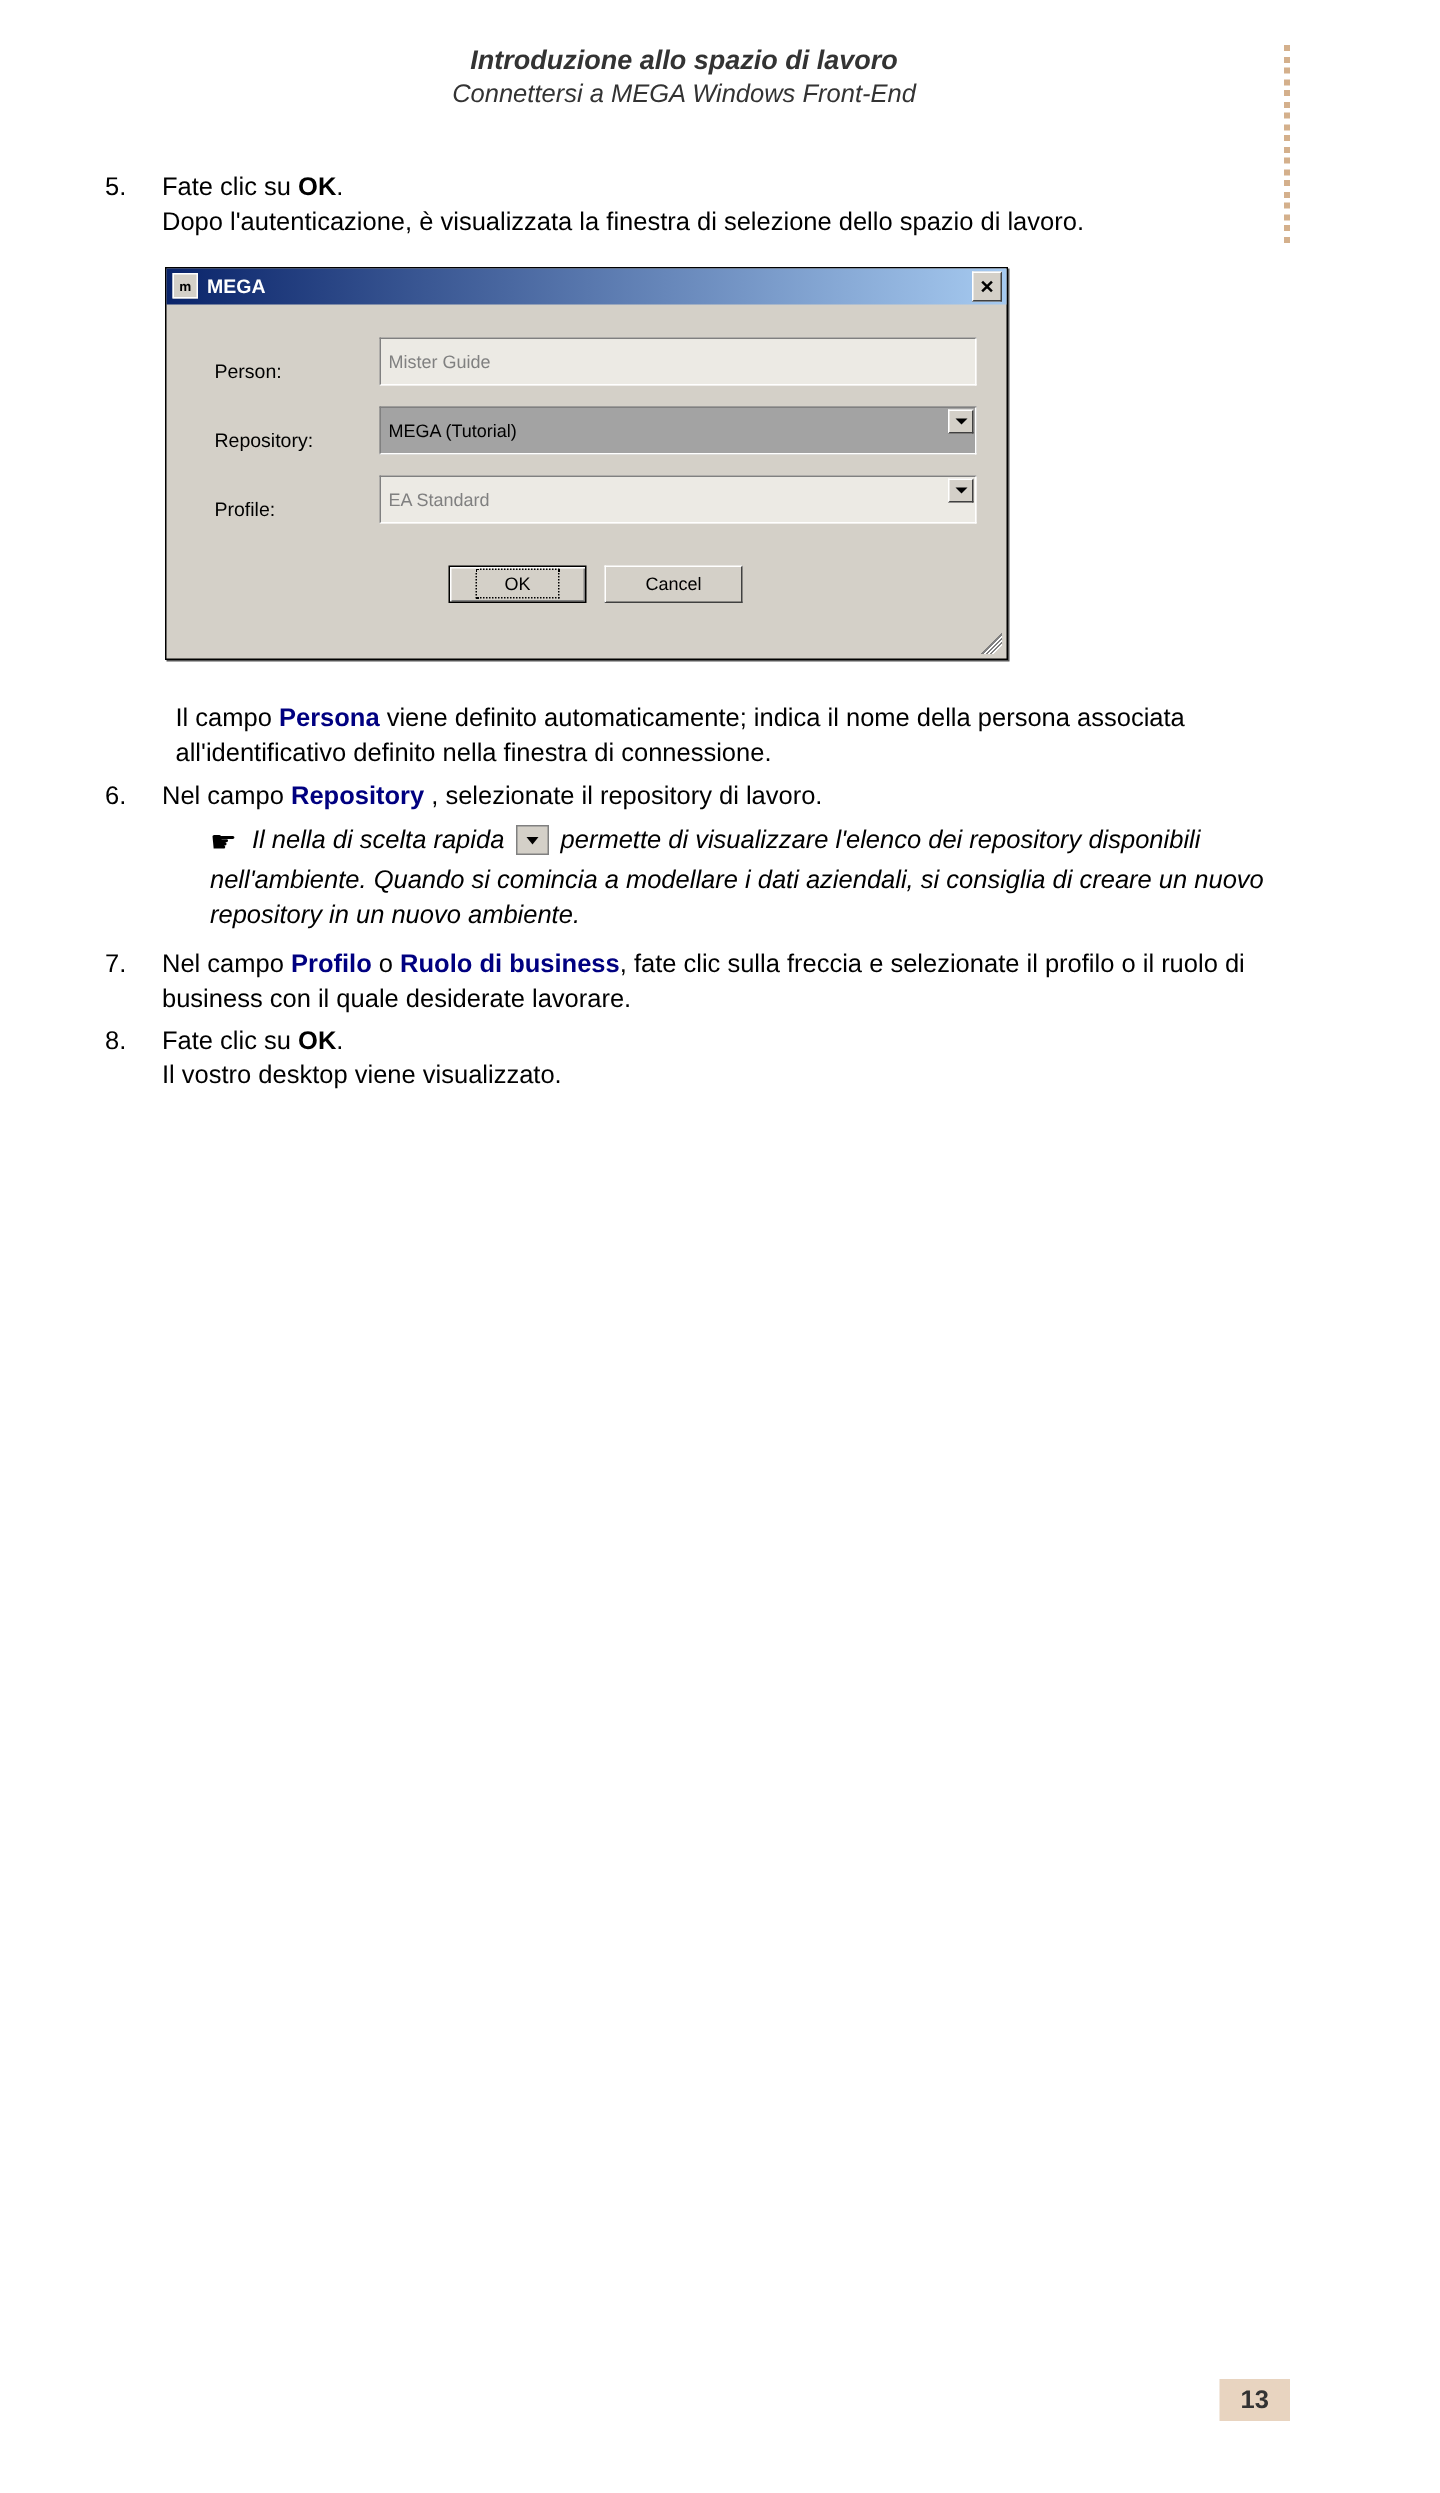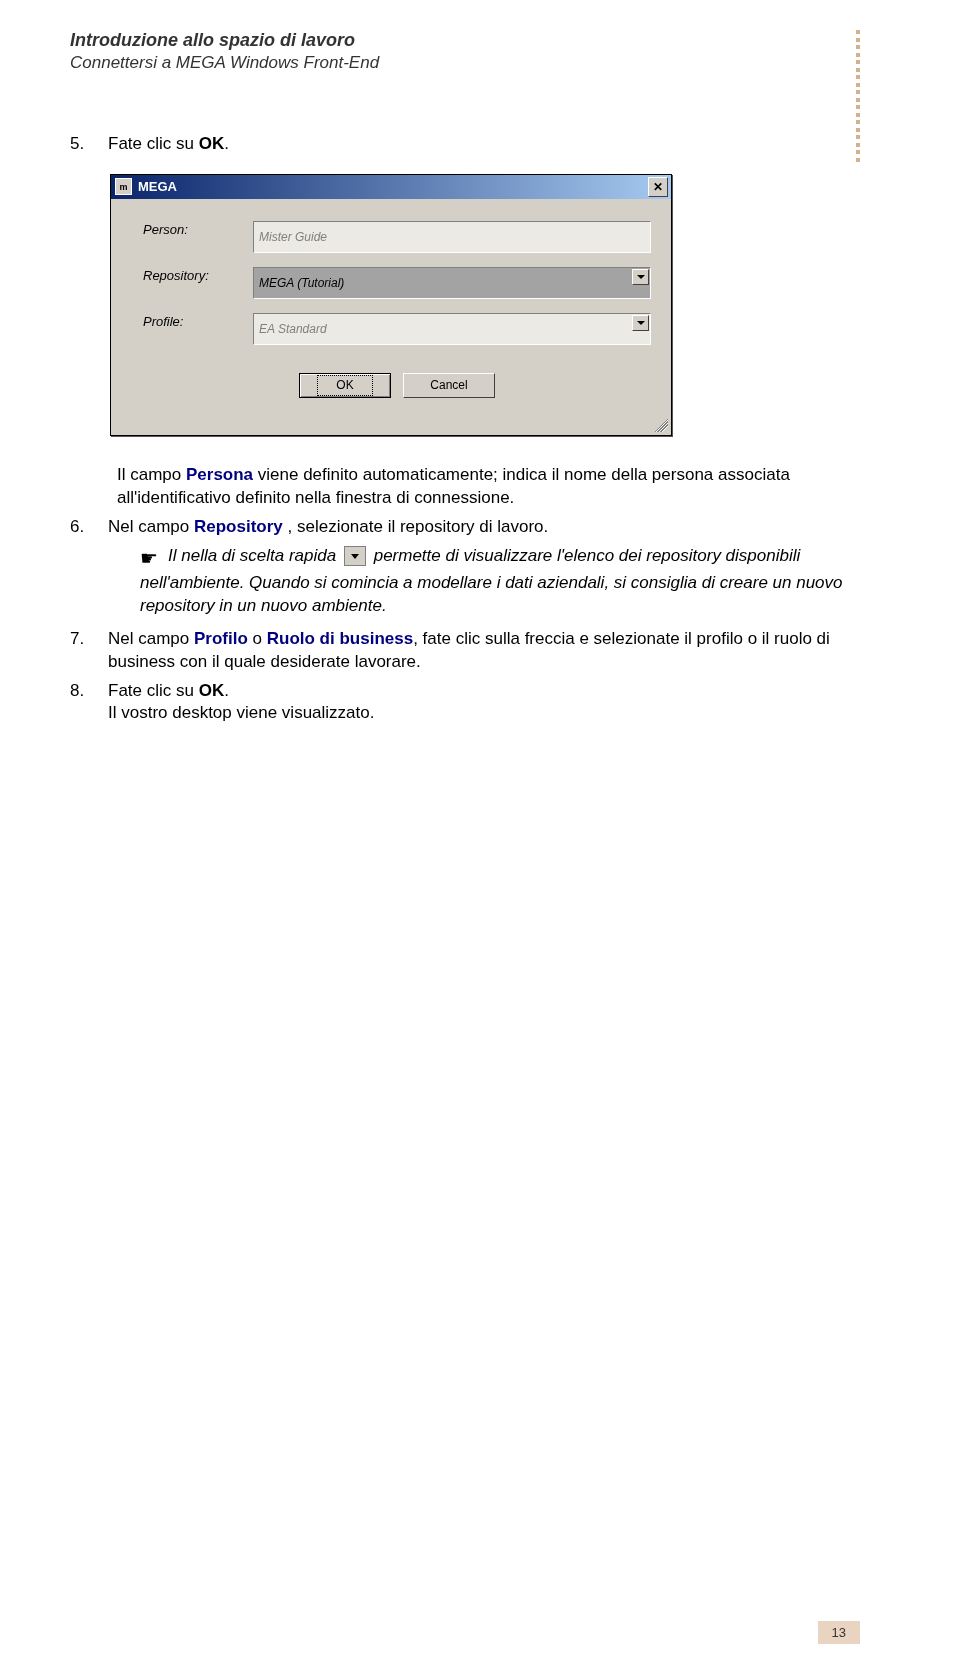--- a/index.html
+++ b/index.html
@@ -11,22 +11,22 @@
     color: #000;
   }
   .page {
     width: 960px;
     height: 1662px;
     position: relative;
     box-sizing: border-box;
     padding: 30px 100px 0 70px;
   }
   .header {
-    text-align: left;
-    margin-bottom: 60px;
+    text-align: center;
+    margin-bottom: 41px;
     position: relative;
   }
   .header-title {
     font-size: 18px;
     font-weight: bold;
     font-style: italic;
     color: #333;
     margin: 0;
     padding-right: 18px;
   }
@@ -121,23 +121,22 @@
     font-size: 12px;
     color: #000;
     font-weight: bold;
     font-family: Arial;
   }
   .win-body {
     padding: 22px 20px 14px 32px;
   }
   .form-row {
     display: flex;
-    align-items: flex-start;
+    align-items: flex-end;
     margin-bottom: 14px;
-    font-style: italic;
   }
   .form-label {
     width: 110px;
     font-size: 13px;
     color: #000;
   }
   .form-input {
     flex: 1;
     height: 32px;
     background: #eceae4;
@@ -243,26 +242,26 @@
   }
   .inline-dd::after {
     content: '';
     width: 0; height: 0;
     border-left: 4px solid transparent;
     border-right: 4px solid transparent;
     border-top: 5px solid #000;
   }
   .page-num {
     position: absolute;
-    bottom: 18px;
+    bottom: 48px;
     right: 100px;
     background: #e8d4c0;
     padding: 4px 14px;
-    font-size: 13px;
-    font-weight: normal;
+    font-size: 17px;
+    font-weight: bold;
     color: #333;
   }
 </style>
 </head>
 <body>
 
 <div class="page">
 
   <div class="header">
     <div class="header-title">Introduzione allo spazio di lavoro</div>
@@ -288,20 +287,21 @@
         <span class="d"></span>
     </div>
   </div>
 
   <div class="content">
 
     <div class="ol-item">
       <div class="ol-num">5.</div>
       <div class="ol-body">
         <span>Fate clic su </span><span class="bold">OK</span><span>.</span><br>
+        <span>Dopo l'autenticazione, è visualizzata la finestra di selezione dello spazio di lavoro.</span>
       </div>
     </div>
 
     <div class="screenshot">
       <div class="win">
         <div class="win-titlebar">
           <div class="tleft">
             <span class="win-icon">m</span>
             <span>MEGA</span>
           </div>

